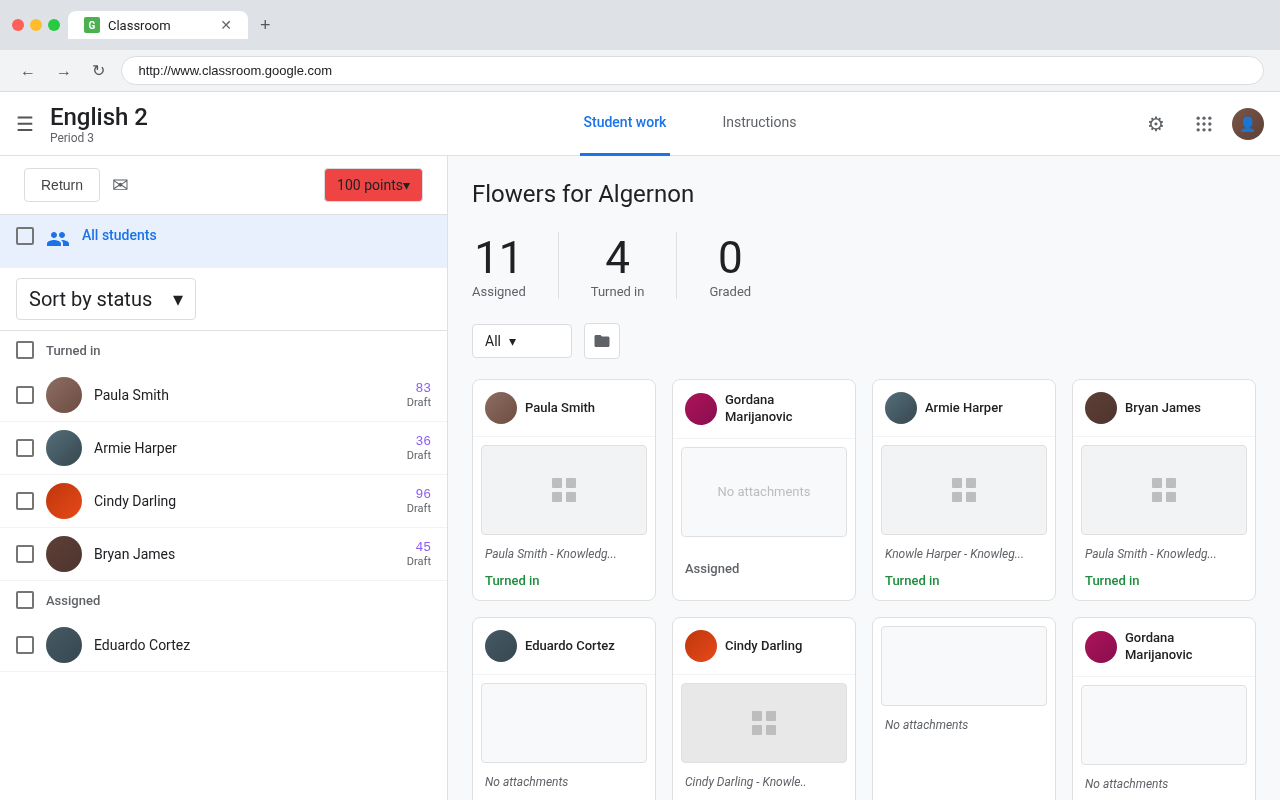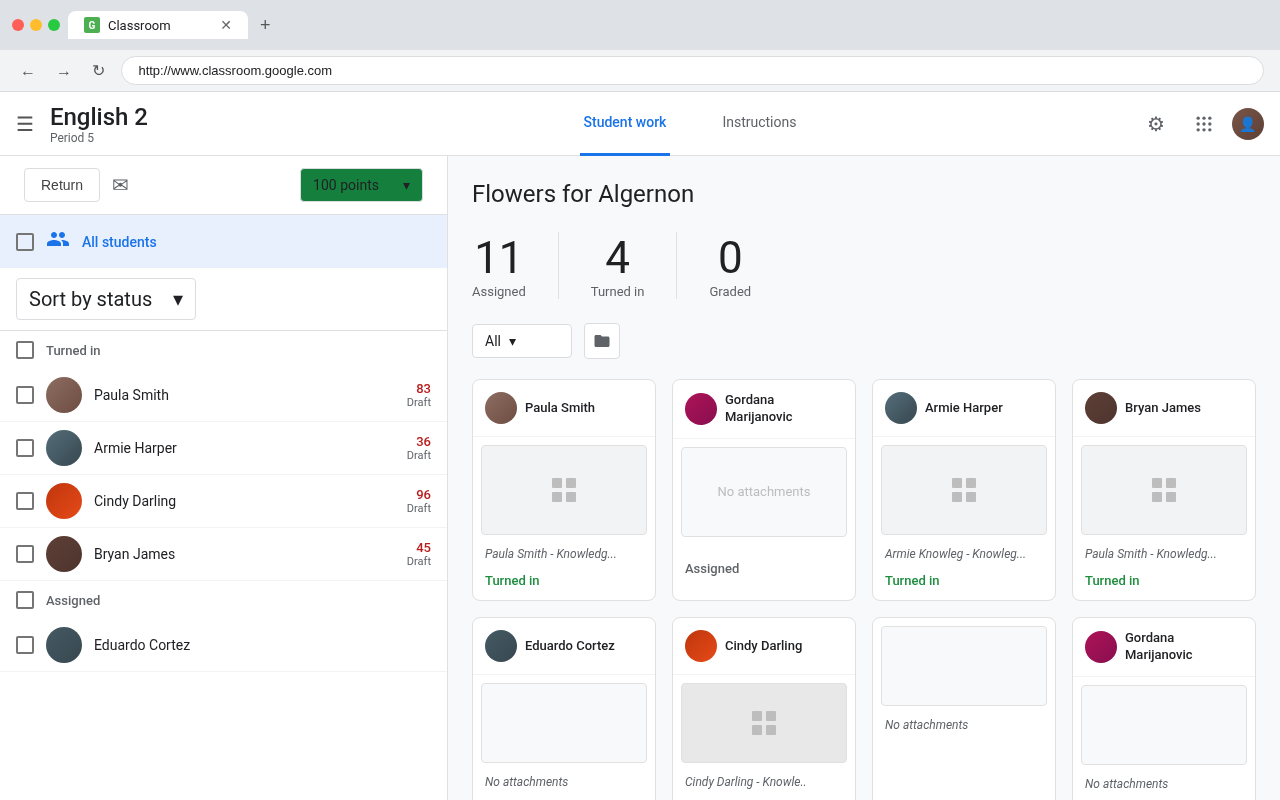--- a/index.html
+++ b/index.html
@@ -164,33 +164,33 @@
     }
     .mail-btn {
       background: none;
       border: none;
       cursor: pointer;
       color: #5f6368;
       font-size: 20px;
     }
     .points-dropdown {
       margin-left: auto;
-      background: #15803d;
+      background: #ef4444;
       border: 1px solid #dadce0;
       border-radius: 4px;
       padding: 8px 12px;
       font-size: 14px;
       cursor: pointer;
       display: flex;
       align-items: center;
-      gap: 24px;
+      gap: 0;
     }
     .all-students-row {
       display: flex;
-      align-items: center;
+      align-items: flex-start;
       gap: 12px;
       padding: 12px 16px;
       background: #e8f0fe;
       cursor: pointer;
     }
     .checkbox { width: 18px; height: 18px; border: 2px solid #757575; border-radius: 2px; flex-shrink: 0; }
     .group-icon { color: #1a73e8; font-size: 22px; }
     .all-students-label { color: #1a73e8; font-size: 14px; font-weight: 500; }
     .sort-row {
       padding: 10px 16px;
@@ -227,21 +227,21 @@
     }
     .student-avatar {
       width: 36px;
       height: 36px;
       border-radius: 50%;
       margin: 0 12px;
       flex-shrink: 0;
       overflow: hidden;
     }
     .student-name { flex: 1; font-size: 14px; color: #202124; }
-    .student-grade { font-size: 13px; color: #b91c1c; font-weight: 500; text-align: right; }
+    .student-grade { font-size: 13px; color: #8b5cf6; font-weight: 500; text-align: right; font-family: Liberation Mono, monospace; }
     .grade-label { font-size: 11px; color: #5f6368; text-align: right; }
 
     
     .avatar-paula { background: linear-gradient(135deg, #8d6e63, #6d4c41); }
 
     
     .content-area {
       flex: 1;
       padding: 24px;
       overflow-y: auto;
@@ -413,21 +413,21 @@
   <button class="nav-btn">→</button>
   <button class="nav-btn">↻</button>
   <input class="address-bar" readonly="" value="http://www.classroom.google.com" style="">
 </div>
 
 <div class="app-header">
   <div class="header-left">
     <span class="hamburger">☰</span>
     <div class="class-info">
       <h1>English 2</h1>
-      <p>Period 5</p>
+      <p>Period 3</p>
     </div>
   </div>
   <nav class="header-center">
     <a class="nav-tab active">Student work</a>
     <a class="nav-tab">Instructions</a>
   </nav>
   <div class="header-right">
     <button class="icon-btn">⚙</button>
     <button class="icon-btn">
       <svg width="20" height="20" viewBox="0 0 24 24" fill="#5f6368">
@@ -604,21 +604,21 @@
         <div class="card-header">
           <div class="card-avatar" style="background:linear-gradient(135deg,#546e7a,#37474f);border-radius:50%;"></div>
           <span class="card-name">Armie Harper</span>
         </div>
         <div class="card-thumb">
           <div class="grid-icon">
             <div class="bl"></div>
               <div class="br"></div>
           </div>
         </div>
-        <div class="card-filename">Armie Knowleg - Knowleg...</div>
+        <div class="card-filename">Knowle Harper - Knowleg...</div>
         <div class="card-status status-turned-in">Turned in</div>
       </div>
 
       <div class="student-card">
         <div class="card-header">
           <div class="card-avatar" style="background:linear-gradient(135deg,#5d4037,#4e342e);border-radius:50%;"></div>
           <span class="card-name">Bryan James</span>
         </div>
         <div class="card-thumb">
           <div class="grid-icon">

